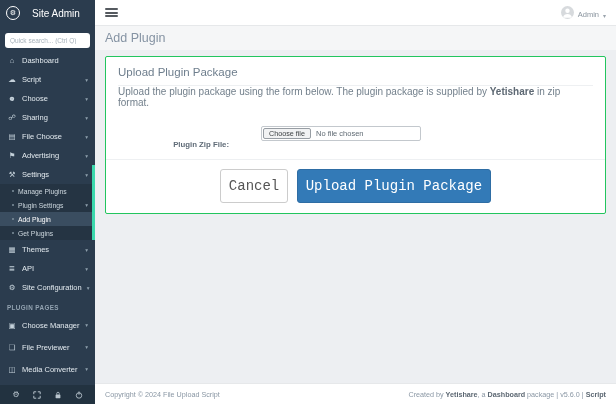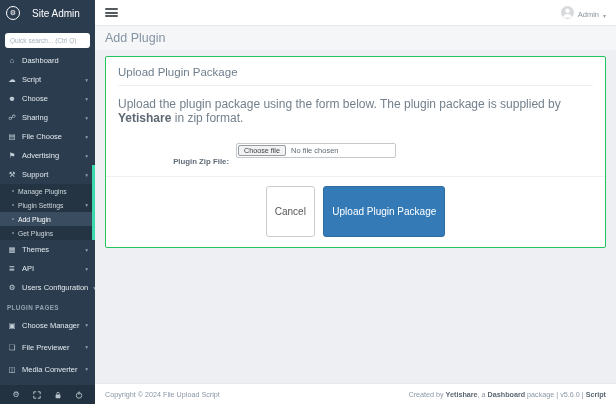--- a/index.html
+++ b/index.html
@@ -43,31 +43,31 @@
   .avatar { width:13px; height:13px; border-radius:50%; background:#d7dadd; overflow:hidden; display:flex; align-items:flex-end; justify-content:center; }
   .user-name { font-size:7.5px; color:#8a949e; }
   .caret { font-size:6px; color:#9aa3ac; }
 
   .title-band { height:24px; background:#f5f6f7; display:flex; align-items:center; padding:0 10px; }
   .page-title { font-size:12.5px; color:#8593a3; }
 
   .content { flex:1; padding:6px 10px; }
   .card { background:#fff; border:1px solid #22c55e; border-radius:2px; padding:9px 12px 10px; }
   .card-hdr { font-size:11.5px; color:#6e7e8d; padding-bottom:7px; border-bottom:1px solid #eef0f2; }
-  .card-desc { font-size:12px; color:#73808c; margin:11px 0 9px; }
+  .card-desc { font-size:10px; color:#73808c; margin:0 0 9px; }
   .card-desc b { color:#5d6873; }
   .form-row { display:flex; align-items:center; }
   .form-label { width:118px; min-width:118px; text-align:right; font-size:7.8px; font-weight:bold; color:#5f6b77; padding-right:7px;margin-top:23px; }
-  .file-input { display:flex; align-items:center; width:160px; height:15px; border:1px solid #c3c8cd; border-radius:2px; background:#fff; cursor:pointer; }
+  .file-input { display:flex; align-items:center; width:160px; height:15px; border:1px solid #c3c8cd; border-radius:2px; background:#fff; cursor:pointer;margin-left:25px; }
   .choose-btn { height:11px; margin:1px; padding:0 5px; font-size:7.2px; line-height:10px; color:#3c4043;
           background:#f1f2f3; border:1px solid #979da3; border-radius:2px; cursor:pointer; white-space:nowrap; }
   .file-status { font-size:7.5px; color:#5f6a73; margin-left:4px; white-space:nowrap; }
   .card-divider { border:none; border-top:1px solid #eef0f2; margin:10px -12px 9px; }
   .actions { text-align:center; }
-  .btn { display:inline-block; font-size:10px; padding:19px 8px; border-radius:3px; cursor:pointer; font-family:Liberation Sans, sans-serif; }
+  .btn { display:inline-block; font-size:14px; padding:8px 8px; border-radius:3px; cursor:pointer; font-family:Liberation Mono, monospace; }
   .btn-default { background:#fff; border:1px solid #ccc; color:#555; }
   .btn-primary { background:#337ab7; border:1px solid #2e6da4; color:#fff; margin-left:4px; }
 
   .footer { height:21px; background:#fff; border-top:1px solid #e6e8ea; display:flex; align-items:center;
           justify-content:space-between; padding:0 10px; font-size:7.2px; color:#8a97a4; }
   .footer b { color:#5d6873; }
   .footer .seg { white-space:nowrap; }
 </style>
 </head>
 <body>
@@ -108,21 +108,21 @@
   <div class="nav-item">
     <span class="ico">⚑</span>
     <span>Advertising</span>
     <span class="chev">▾</span>
   </div>
 
   <div class="plugins-group">
     <div class="accent"></div>
     <div class="nav-item">
       <span class="ico">⚒</span>
-      <span>Support</span>
+      <span>Settings</span>
       <span class="chev">▾</span>
     </div>
     <div class="submenu">
       <div class="sub-item">
         <span class="bullet"></span>
         <span>Manage Plugins</span>
       </div>
       <div class="sub-item">
         <span class="bullet"></span>
         <span>Plugin Settings</span>
@@ -144,21 +144,21 @@
     <span>Themes</span>
     <span class="chev">▾</span>
   </div>
   <div class="nav-item">
     <span class="ico">≣</span>
     <span>API</span>
     <span class="chev">▾</span>
   </div>
   <div class="nav-item">
     <span class="ico">⚙</span>
-    <span>Users Configuration</span>
+    <span>Site Configuration</span>
     <span class="chev">▾</span>
   </div>
 
   <div class="section-hdr">PLUGIN PAGES</div>
 
   <div class="pages">
     <div class="nav-item">
       <span class="ico">▣</span>
       <span>Choose Manager</span>
       <span class="chev">▾</span>

